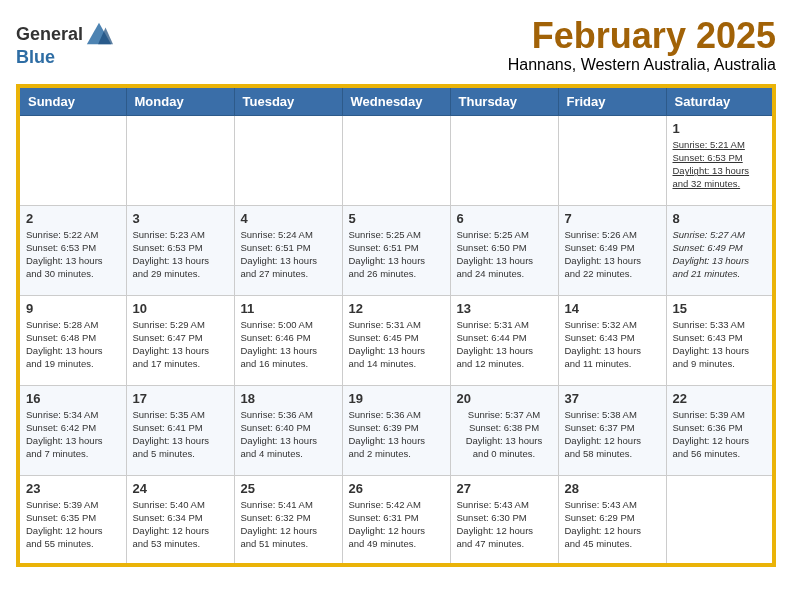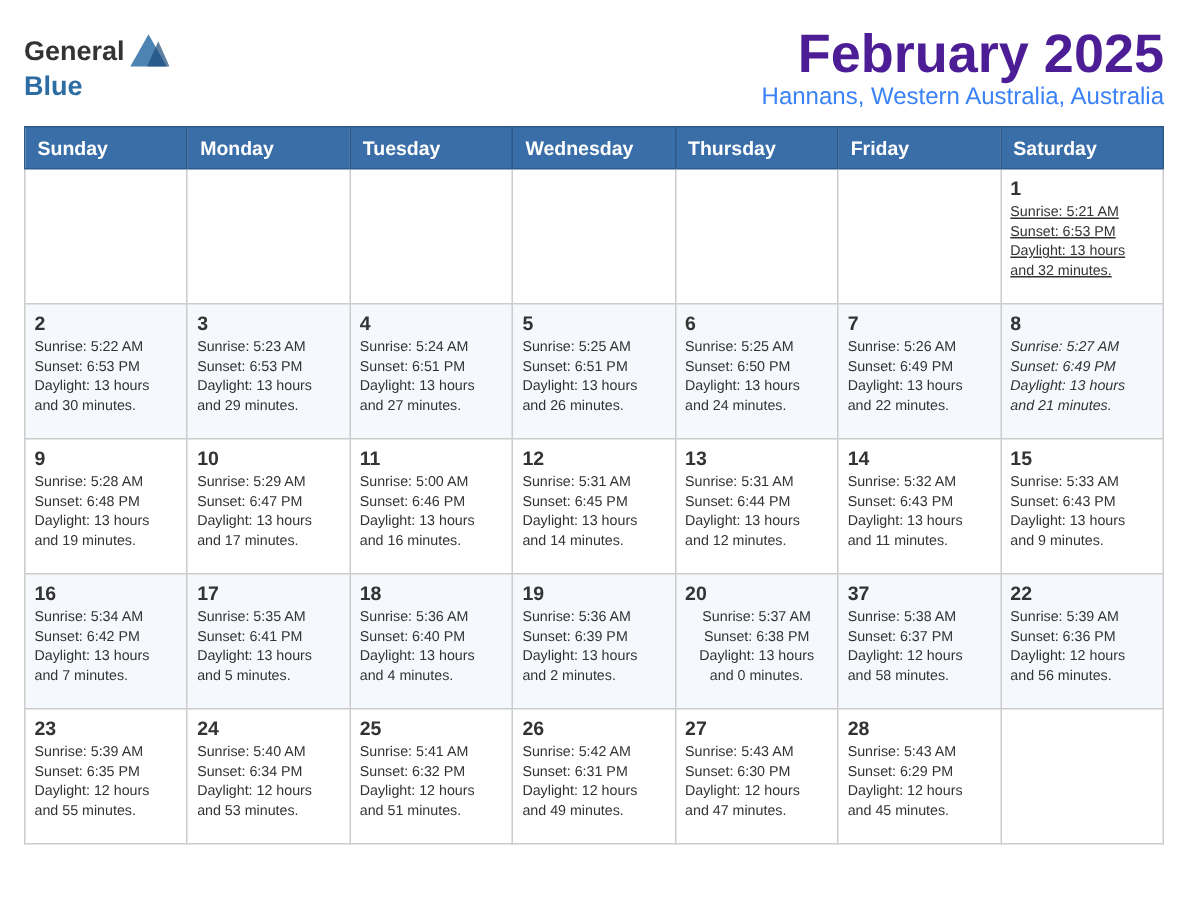--- a/index.html
+++ b/index.html
@@ -37,31 +37,31 @@
       width: 28px;
       height: 28px;
       margin-left: 2px;
     }
     .title-area {
       text-align: right;
     }
     .title-month {
       font-size: 36px;
       font-weight: bold;
-      color: #4c1d95;
+      color: #a16207;
       line-height: 1.1;
     }
     .title-location {
       font-size: 16px;
-      color: #3b82f6;
+      color: #000000;
     }
     .calendar {
       width: 100%;
       border-collapse: collapse;
-      border: 1px solid #eab308;
+      border: 4px solid #eab308;
     }
     .calendar th {
       background-color: #3a6ea8;
       color: #fff;
       font-size: 13px;
       font-weight: bold;
       padding: 6px 8px;
       text-align: left;
       border: 1px solid #2d5a8a;
     }

